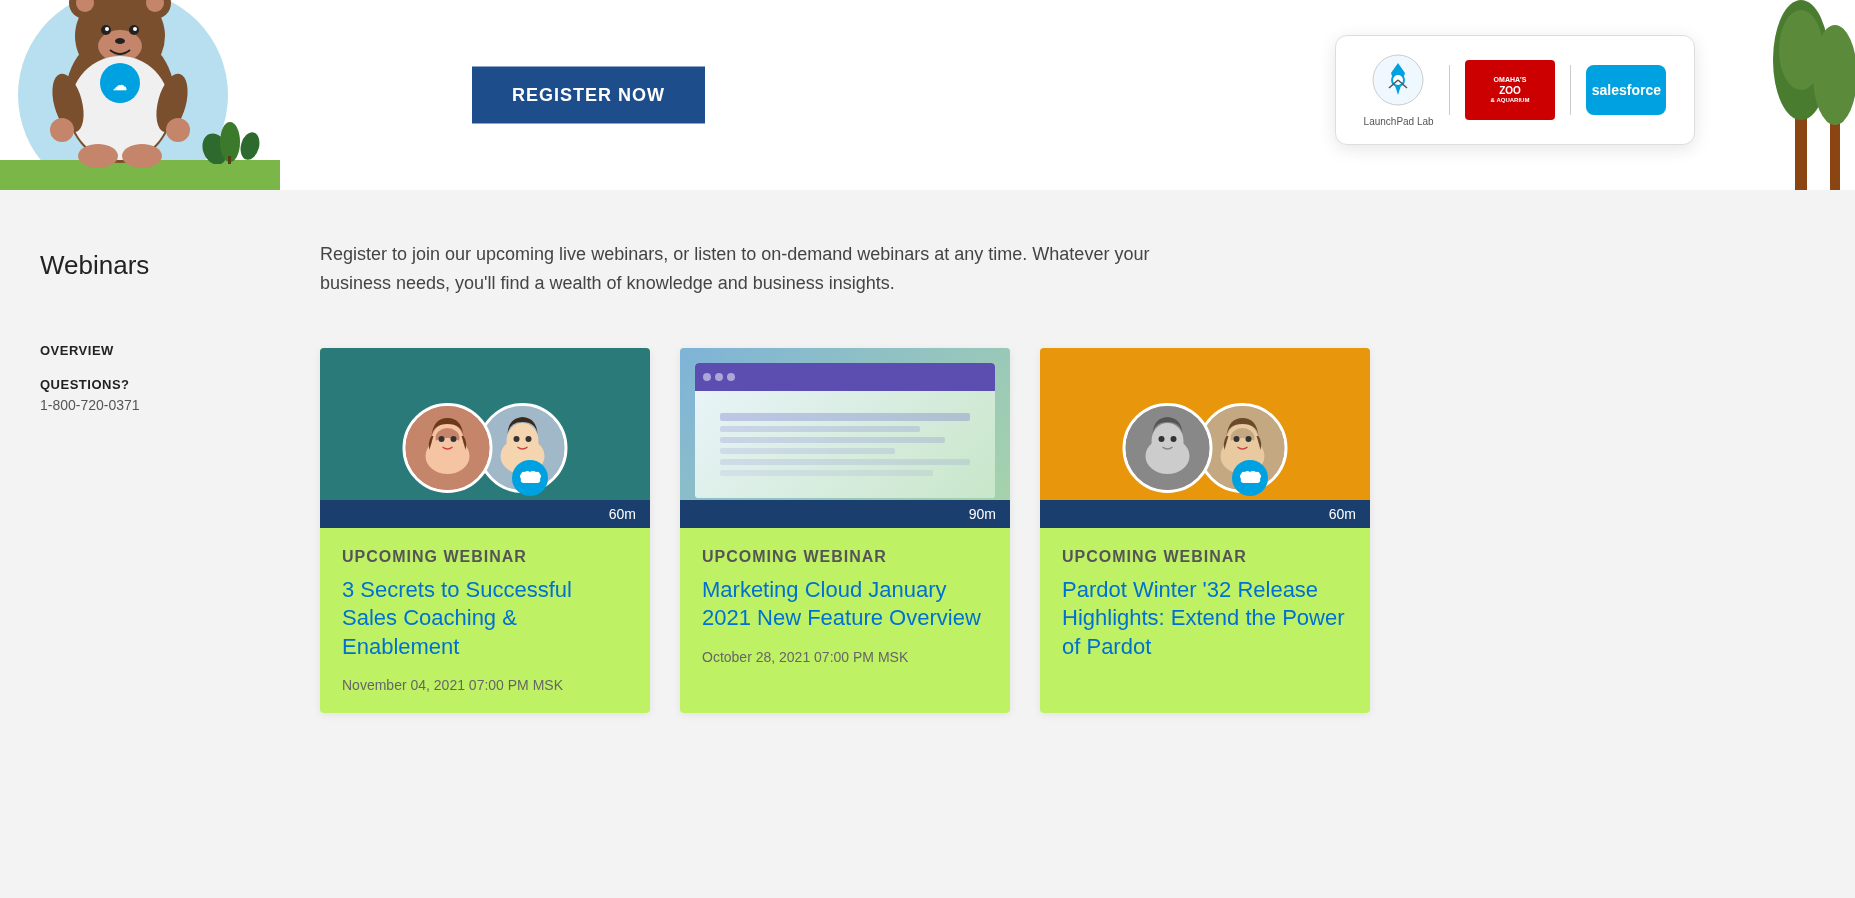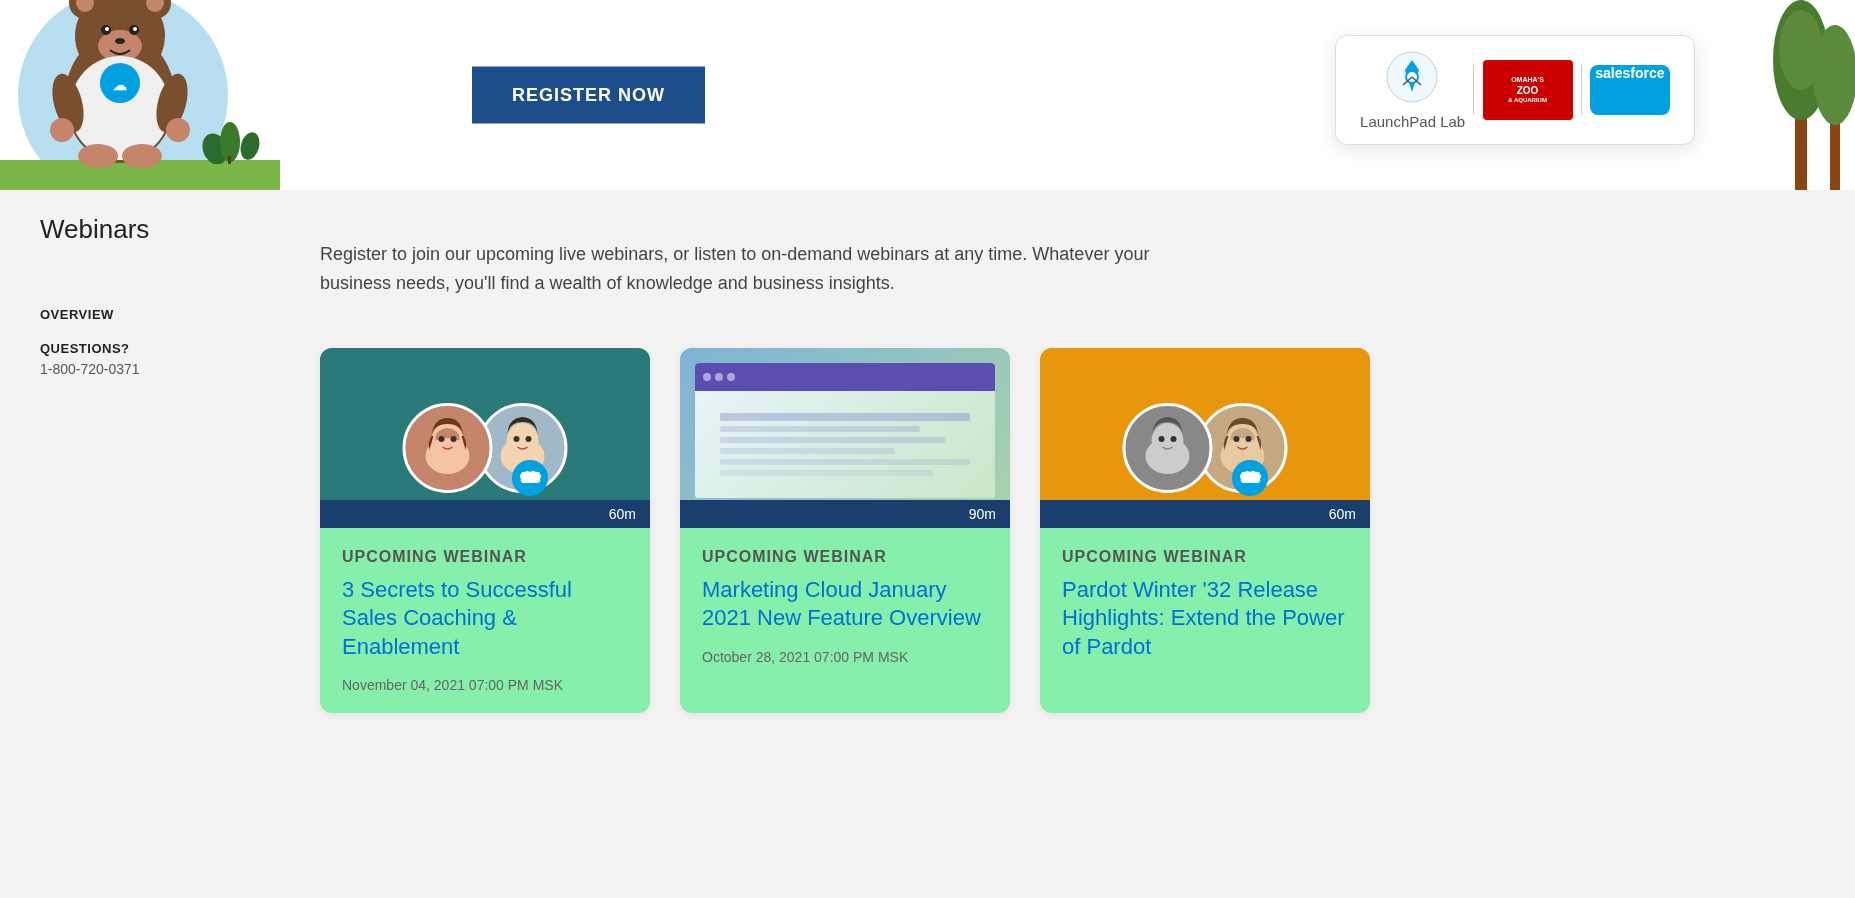--- a/index.html
+++ b/index.html
@@ -77,20 +77,21 @@
       text-align: center;
       padding: 4px;
     }
 
     .sf-logo {
       background: #00a1e0;
       border-radius: 8px;
       width: 80px;
       height: 50px;
       display: flex;
+      align-items: center;
       justify-content: center;
       color: white;
       font-weight: bold;
       font-size: 14px;
     }
 
     .divider-line {
       width: 1px;
       height: 50px;
       background: #ccc;
@@ -101,21 +102,21 @@
       display: flex;
       width: 100%;
       min-height: 708px;
       background: #f3f3f3;
     }
 
     .sidebar {
       width: 260px;
       min-width: 260px;
       background: #f3f3f3;
-      padding: 24px 30px 30px 40px;
+      padding: 60px 30px 30px 40px;
     }
 
     .sidebar-title {
       font-size: 26px;
       font-weight: 400;
       color: #222;
       margin-bottom: 60px;
     }
 
     .sidebar-nav {
@@ -174,24 +175,24 @@
       margin-bottom: 40px;
     }
 
     .webinars-grid {
       display: flex;
       gap: 30px;
       flex-wrap: nowrap;
     }
 
     .webinar-card {
-      background: #86efac;
+      background: #bef264;
       width: 330px;
       min-width: 330px;
-      border-radius: 12px;
+      border-radius: 4px;
       overflow: hidden;
       box-shadow: 0 2px 8px rgba(0,0,0,0.07);
     }
 
     .card-image {
       width: 100%;
       height: 180px;
       position: relative;
       overflow: hidden;
     }
@@ -392,21 +393,21 @@
     <div class="tablet-card">
 
       <div class="logo-item">
         <svg width="55" height="55" viewBox="0 0 55 55">
           <circle cx="27" cy="27" r="25" fill="#f0f8ff" stroke="#ccc" stroke-width="1"></circle>
           <path d="M27 42 L20 20 L27 10 L34 20 Z" fill="#00a1e0"></path>
           <circle cx="27" cy="27" r="6" fill="#fff" stroke="#00a1e0" stroke-width="2"></circle>
           <line x1="18" y1="35" x2="27" y2="27" stroke="#555" stroke-width="1.5"></line>
           <line x1="36" y1="35" x2="27" y2="27" stroke="#555" stroke-width="1.5"></line>
         </svg>
-        <span style="font-size:15px;color:#555;margin-top:8px;">LaunchPad Lab</span>
+        <span style="font-size:10px;color:#555;margin-top:8px;">LaunchPad Lab</span>
       </div>
 
       <div class="divider-line"></div>
 
       <div class="omaha-logo">
         <div>
           <div style="font-size:7px;line-height:1.2;">OMAHA'S</div>
           <div style="font-size:10px;font-weight:900;line-height:1.2;">ZOO</div>
           <div style="font-size:6px;line-height:1.2;">&amp; AQUARIUM</div>
         </div>

